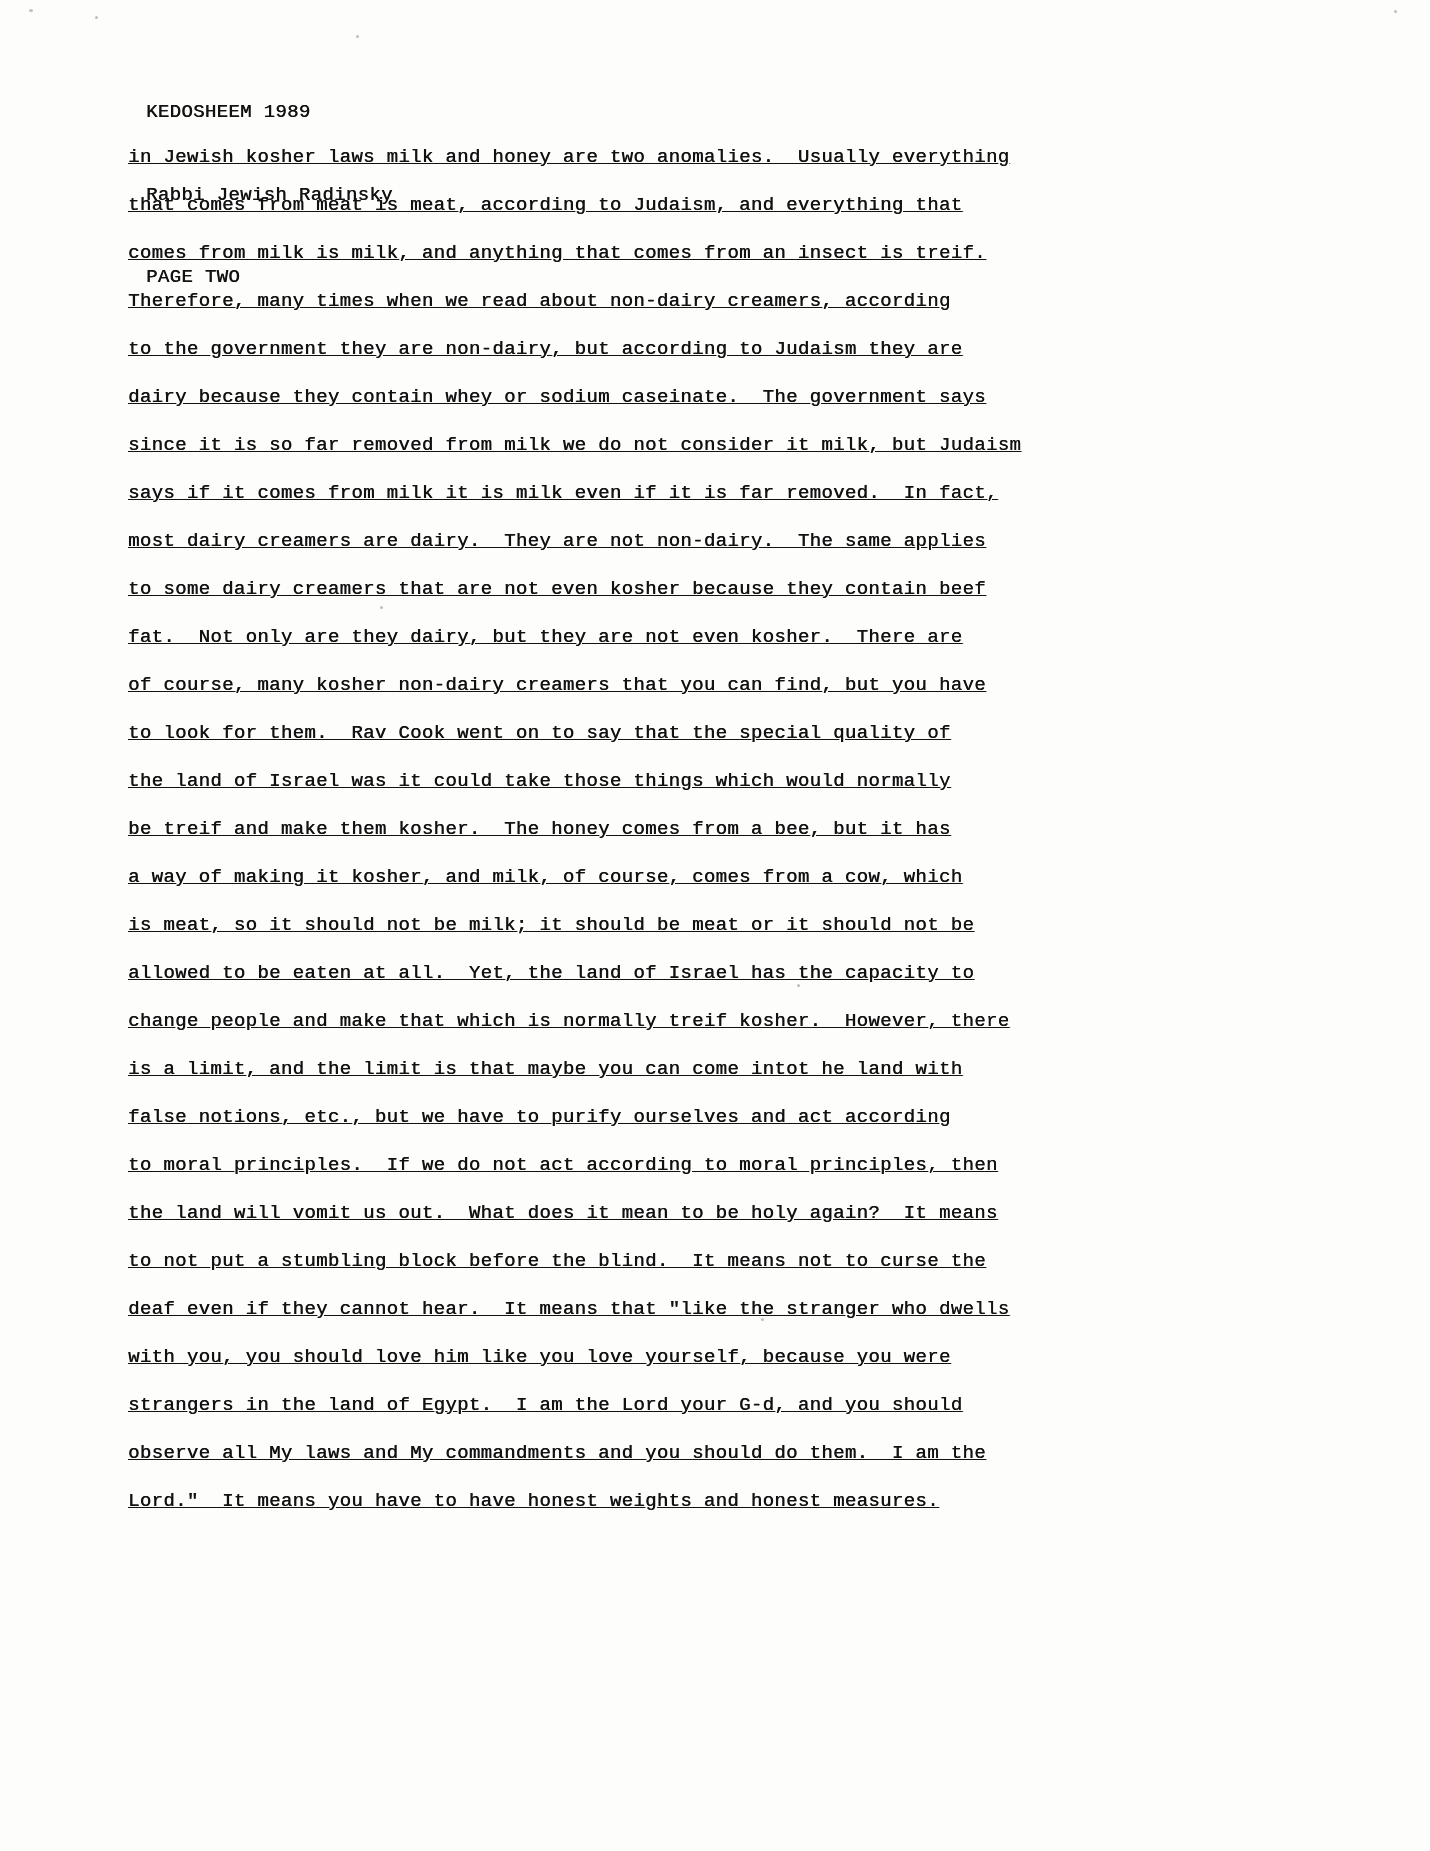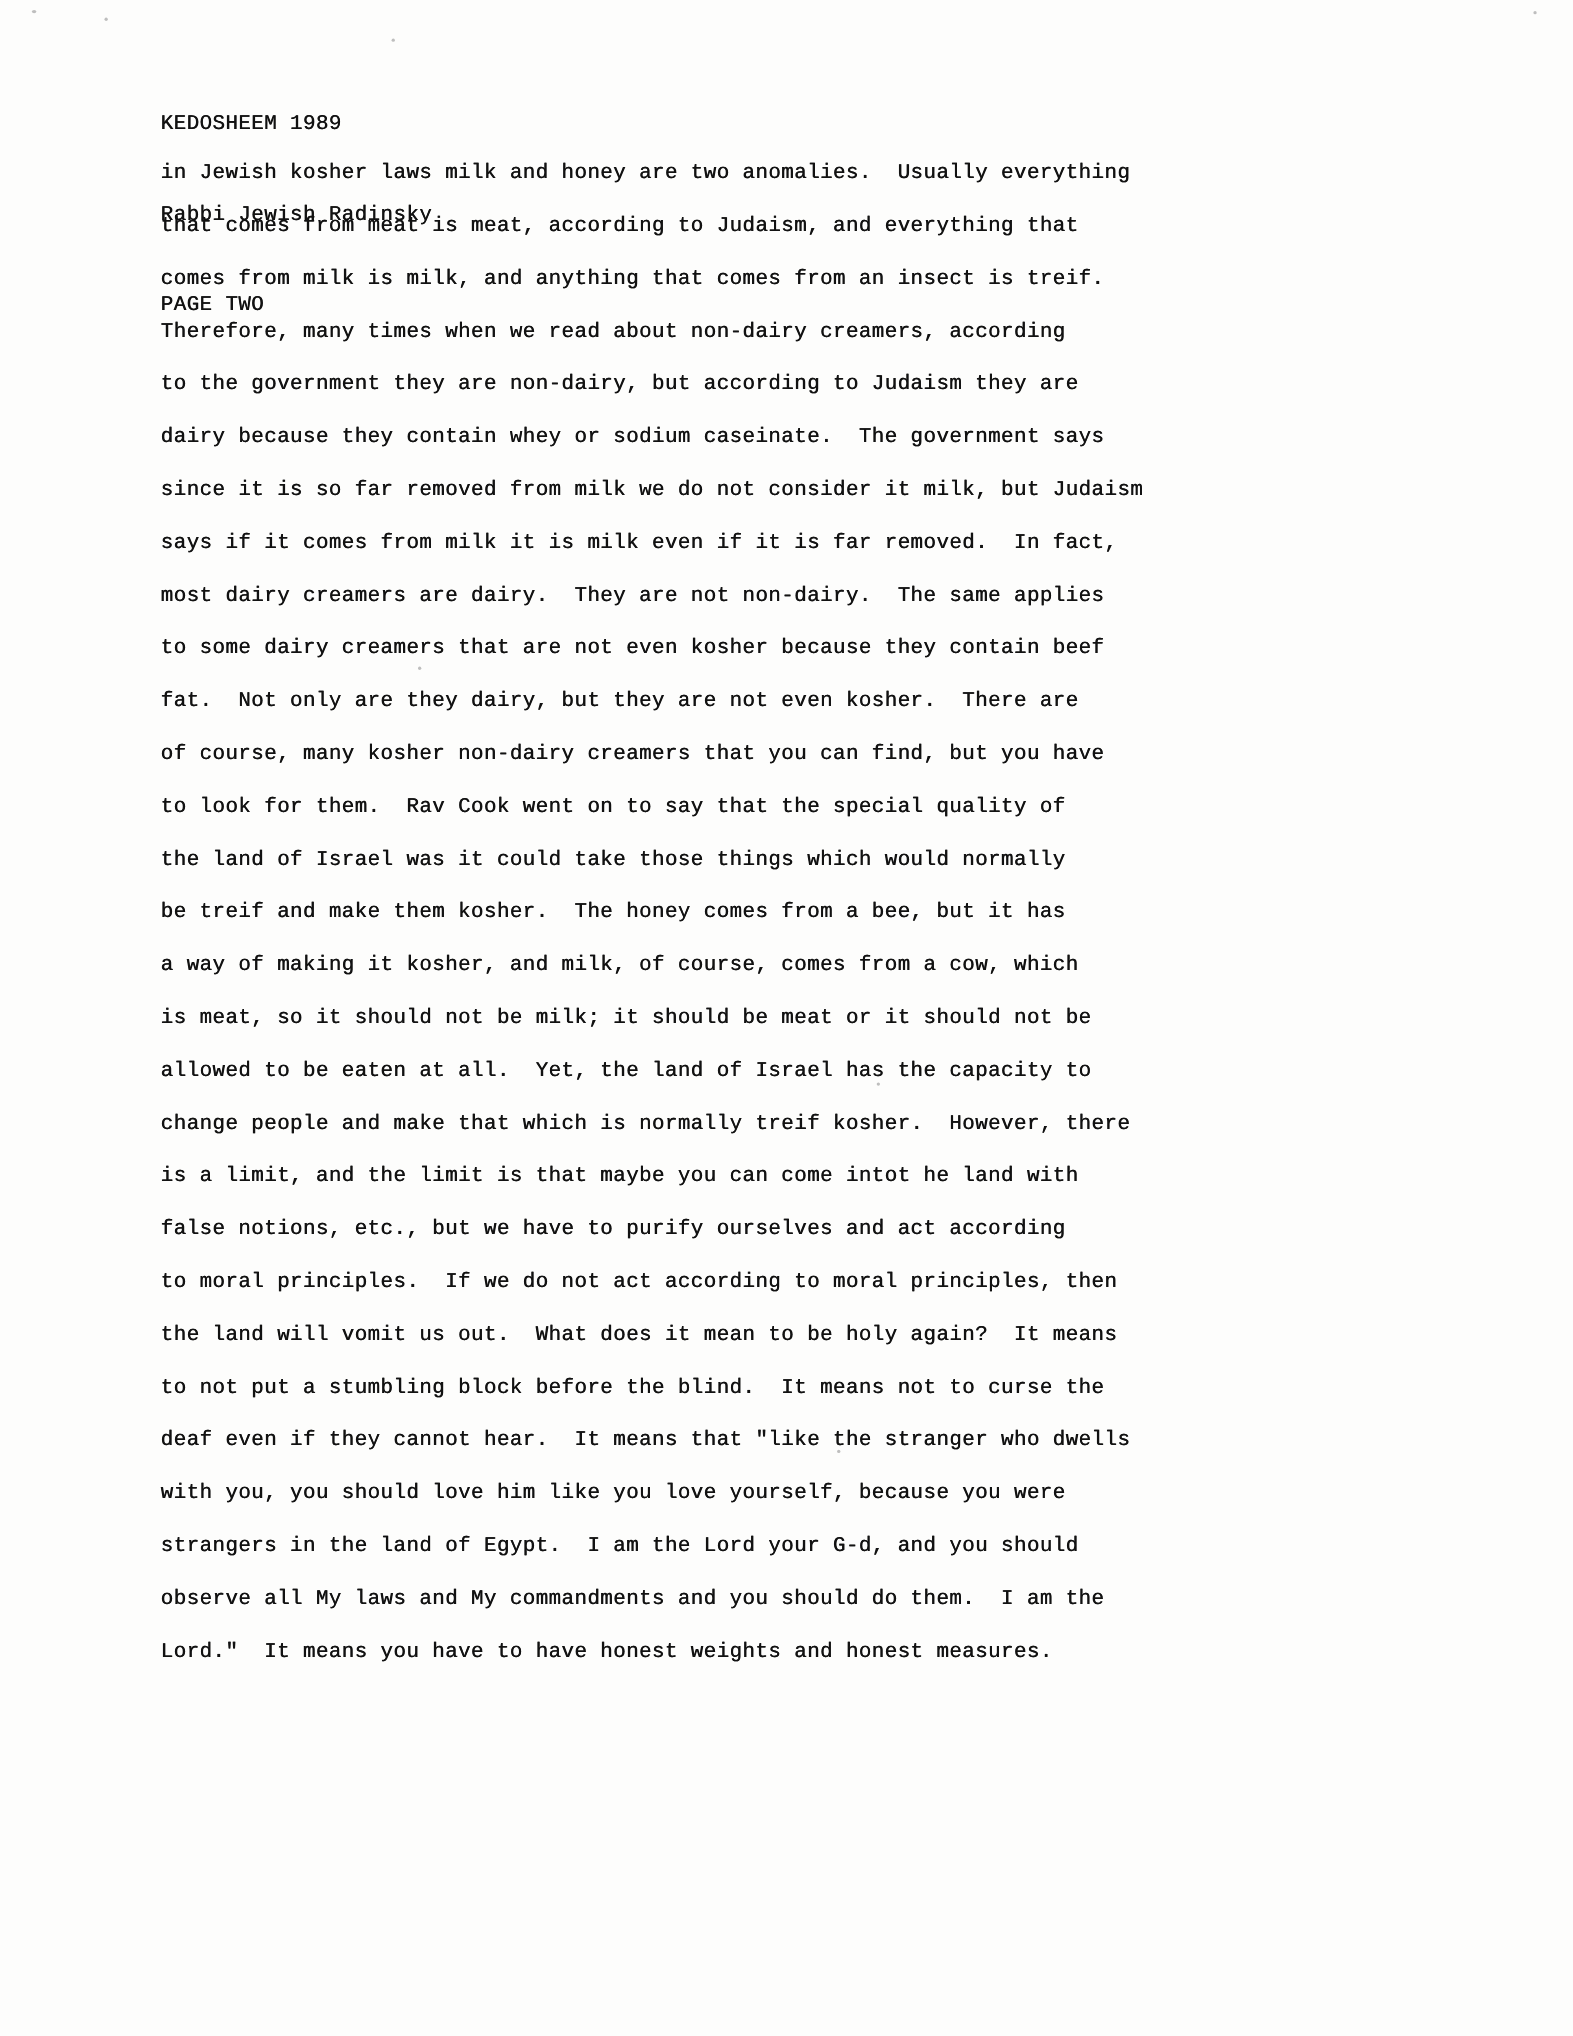--- a/index.html
+++ b/index.html
@@ -21,26 +21,27 @@
     left: 146px;
     top: 44px;
     font-size: 19px;
     letter-spacing: 0.35px;
     line-height: 27.5px;
     white-space: pre;
     text-shadow: 0.4px 0 0 currentColor;
   }
   .doc-body {
     position: absolute;
-    left: 146px;
+    left: 128px;
     top: 133px;
     font-size: 19px;
     letter-spacing: 0.35px;
     white-space: pre;
     text-shadow: 0.4px 0 0 currentColor;
+    text-decoration: underline;
   }
   .doc-body .line {
     height: 48px;
     line-height: 48px;
   }
   .speck {
     position: absolute;
     background: #8a8a8a;
     border-radius: 50%;
     opacity: 0.55;

